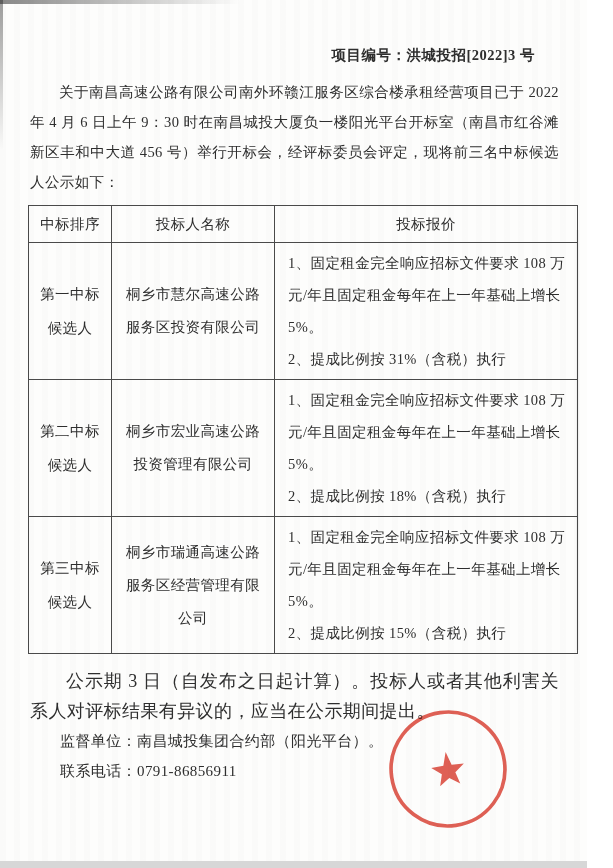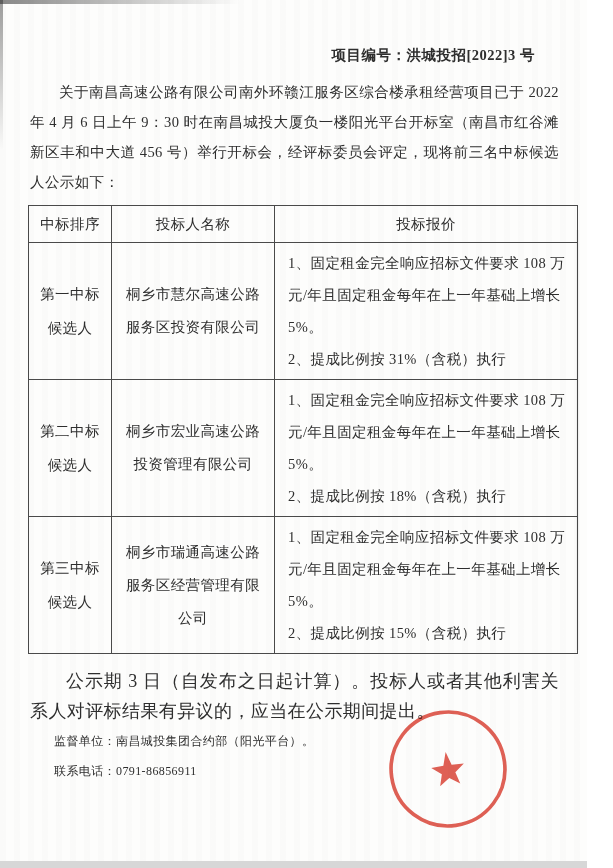--- a/index.html
+++ b/index.html
@@ -70,21 +70,21 @@
   .notice{
     margin:12px 28px 0 30px;
     font-size:18px;
     line-height:30px;
     text-align:justify;
     text-indent:2em;
     letter-spacing:0.4px;
   }
   .plain-line{
     margin:0 28px 0 30px;
-    font-size:12px;
+    font-size:15px;
     line-height:30px;
     text-indent:2em;
     letter-spacing:0.4px;
   }
   .seal{
     position:absolute;
     left:385px;
     top:706px;
     width:126px;
     height:126px;

